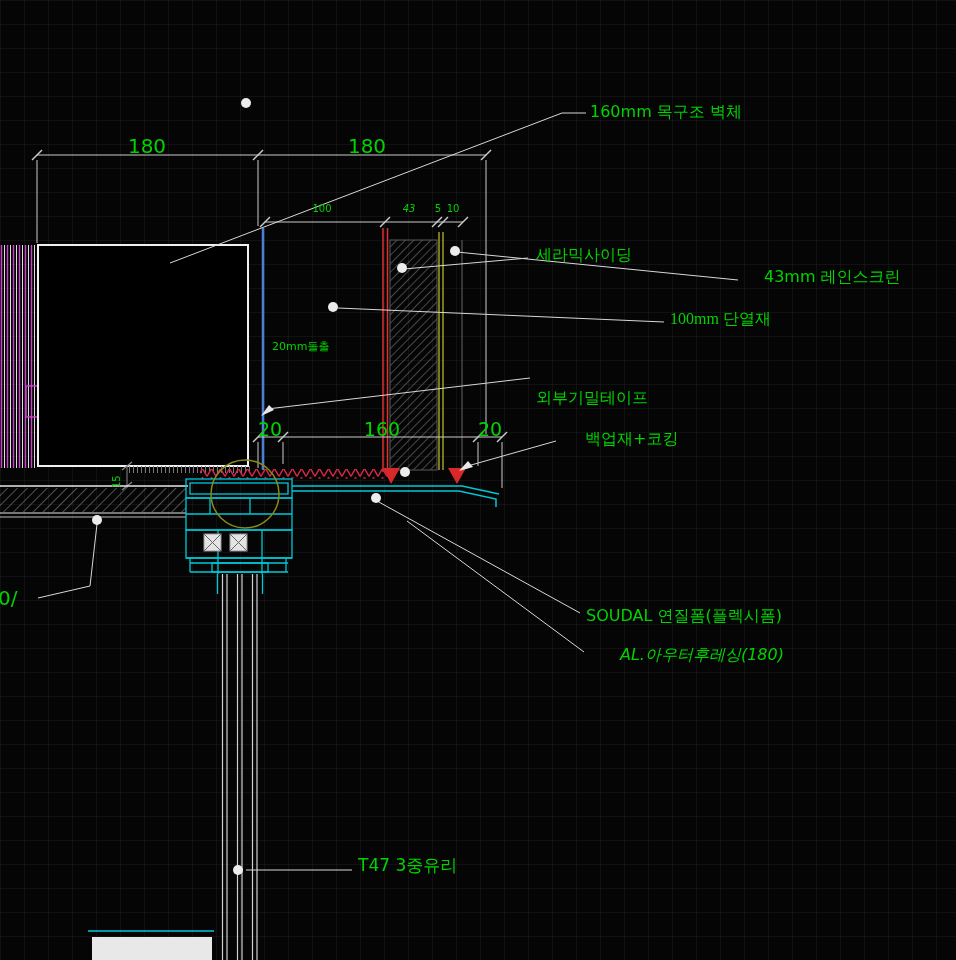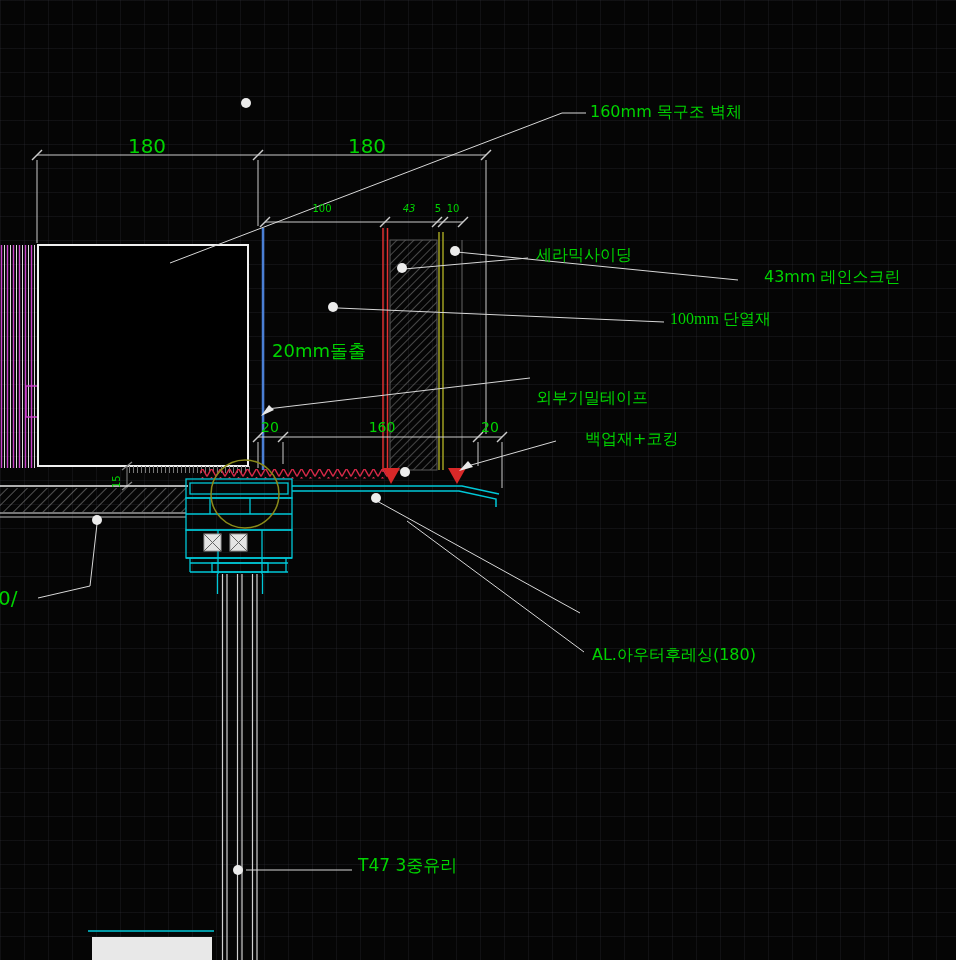--- a/index.html
+++ b/index.html
@@ -15,33 +15,33 @@
     font-family:"DejaVu Sans","Liberation Sans",sans-serif;
   }
   #geo{position:absolute;left:0;top:0;}
   .lbl{
     position:absolute;
     color:#00d400;
     font-size:16px;
     white-space:nowrap;
     line-height:1.1;
   }
-  .lbl.small{font-size:18px;}
+  .lbl.small{font-size:11px;}
   .lbl.big{font-size:17px;}
   .lbl.partial{font-size:20px;}
   .dim{
     position:absolute;
     color:#00d400;
     font-size:20px;
     white-space:nowrap;
     transform:translateX(-50%);
     line-height:1;
   }
   .dim.tiny{font-size:10px;}
-  .dim.mid{font-size:14px;}
+  .dim.mid{font-size:19px;}
   .dim.vert{
     font-size:10px;
     transform:rotate(-90deg);
     transform-origin:left top;
   }
 </style>
 </head>
 <body>
 
 <div id="canvas">
@@ -222,21 +222,22 @@
     </g>
   </svg>
 
   <div class="lbl" style="left:590px;top:103px;">160mm 목구조 벽체</div>
   <div class="lbl" style="left:536px;top:246px;">세라믹사이딩</div>
   <div class="lbl" style="left:744px;top:268px;margin-left:20px;">43mm 레인스크린</div>
   <div class="lbl" style="left:670px;top:310px;font-family:Liberation Serif, serif;">100mm 단열재</div>
   <div class="lbl small" style="left:272px;top:341px;">20mm돌출</div>
   <div class="lbl" style="left:536px;top:366px;margin-top:23px;">외부기밀테이프</div>
   <div class="lbl" style="left:562px;top:430px;margin-left:23px;">백업재+코킹</div>
-  <div class="lbl" style="left:592px;top:646px;">AL.아우터후레싱(180)</div>
+  <div class="lbl" style="left:586px;top:607px;">SOUDAL 연질폼(플렉시폼)</div>
+  <div class="lbl" style="left:620px;top:646px;font-style:italic;">AL.아우터후레싱(180)</div>
   <div class="lbl big" style="left:358px;top:856px;">T47 3중유리</div>
   <div class="lbl partial" style="left:-2px;top:587px;">0/</div>
 
   <div class="dim" style="left:147px;top:136px;">180</div>
   <div class="dim" style="left:367px;top:136px;">180</div>
   <div class="dim tiny" style="left:322px;top:204px;">100</div>
   <div class="dim tiny" style="left:409px;top:204px;font-style:italic;">43</div>
   <div class="dim tiny" style="left:438px;top:204px;">5</div>
   <div class="dim tiny" style="left:453px;top:204px;">10</div>
   <div class="dim mid" style="left:270px;top:420px;">20</div>

